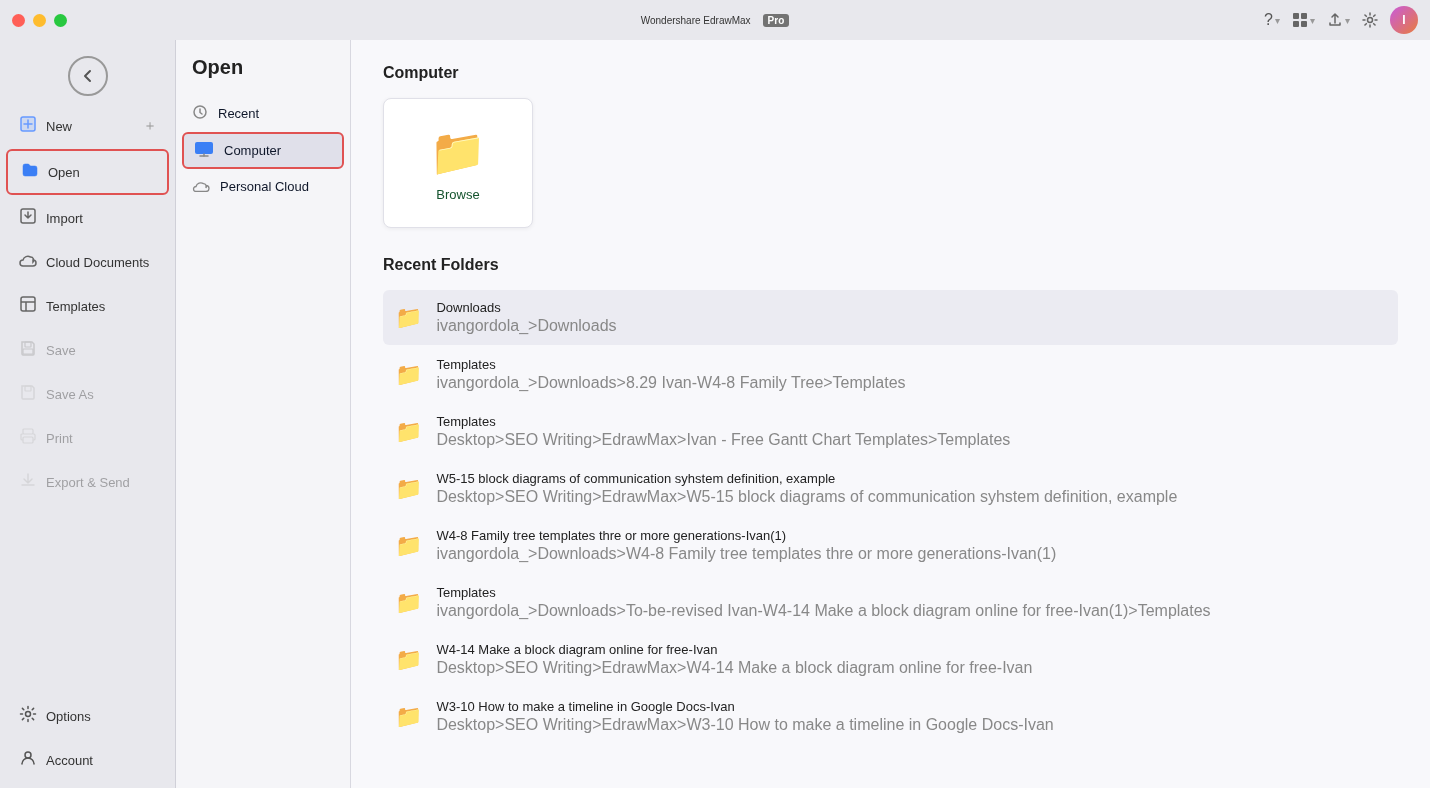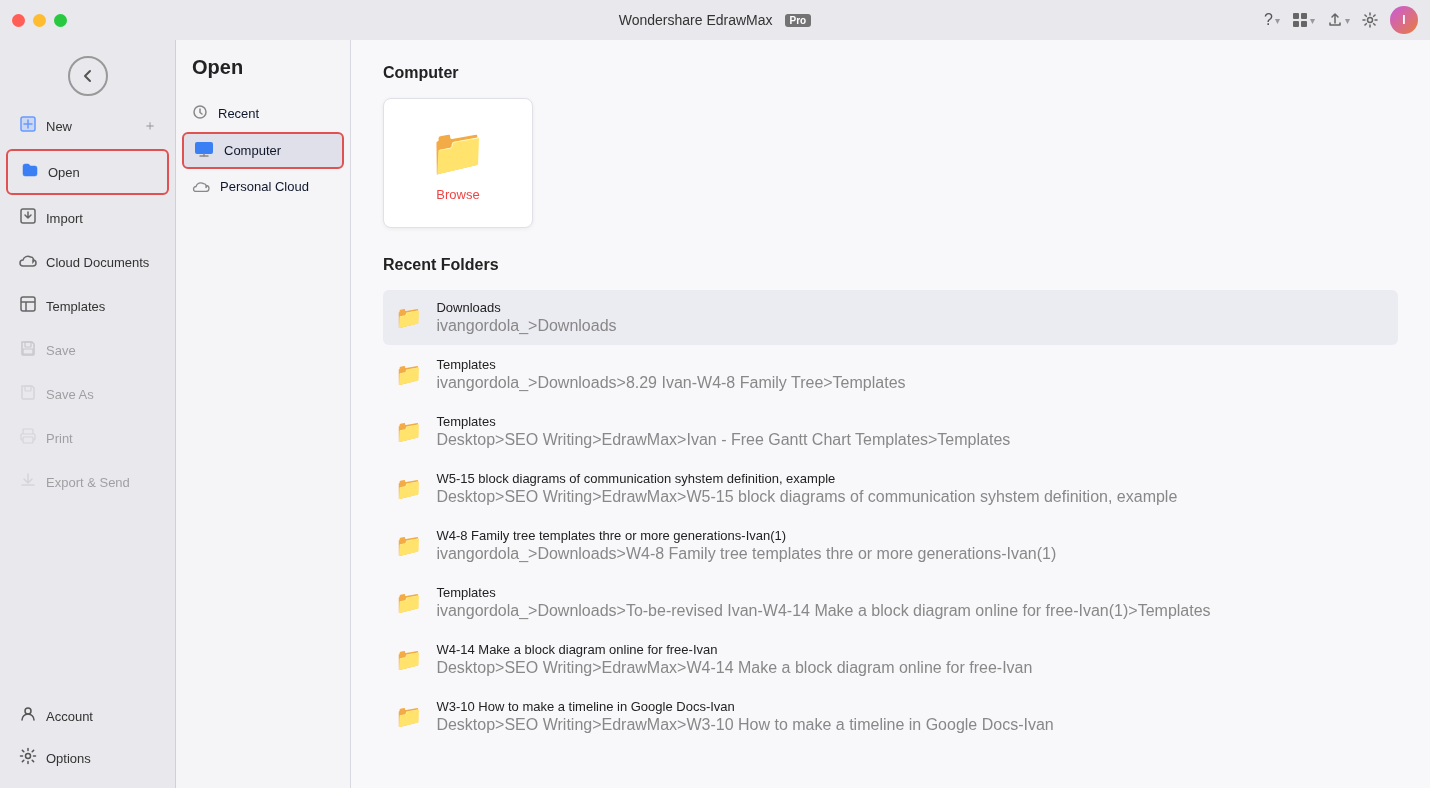--- a/index.html
+++ b/index.html
@@ -241,21 +241,21 @@
 </head>
 <body>
 
 <div class="titlebar">
   <div class="titlebar-traffic">
     <div class="traffic-btn traffic-close"></div>
     <div class="traffic-btn traffic-minimize"></div>
     <div class="traffic-btn traffic-maximize"></div>
   </div>
   <div style="display:flex;align-items:center;gap:6px;">
-    <span style="font-size:14px;color:#333;font-weight:500;">Wondershare EdrawMax</span>
+    <span style="font-size:10px;color:#333;font-weight:500;">Wondershare EdrawMax</span>
     <span class="titlebar-pro">Pro</span>
   </div>
   <div class="titlebar-actions">
     <div class="titlebar-icon">
       <span>?</span>
       <span style="font-size:10px;color:#999;">▾</span>
     </div>
     <div class="titlebar-icon">
       <svg width="16" height="16" viewBox="0 0 16 16" fill="none">
         <rect x="1" y="1" width="6" height="6" rx="1" fill="#666"></rect>
@@ -378,38 +378,38 @@
       <span class="sidebar-icon">
         <svg width="18" height="18" viewBox="0 0 18 18" fill="none">
           <path d="M9 3v9M5 8l4 4 4-4M3 14h12" stroke="#bbb" stroke-width="1.5" stroke-linecap="round" stroke-linejoin="round"></path>
         </svg>
       </span>
       <span>Export &amp; Send</span>
     </div>
 
     <div class="sidebar-spacer"></div>
 
+    <div class="sidebar-item">
+      <span class="sidebar-icon">
+        <svg width="18" height="18" viewBox="0 0 18 18" fill="none">
+          <circle cx="9" cy="9" r="2.5" stroke="#555" stroke-width="1.5"></circle>
+          <path d="M9 1.5v2M9 14.5v2M1.5 9h2M14.5 9h2M3.4 3.4l1.4 1.4M13.2 13.2l1.4 1.4M3.4 14.6l1.4-1.4M13.2 4.8l1.4-1.4" stroke="#555" stroke-width="1.5" stroke-linecap="round"></path>
+        </svg>
+      </span>
+      <span>Options</span>
+    </div>
+
     <div class="sidebar-item sidebar-bottom">
       <span class="sidebar-icon">
         <svg width="18" height="18" viewBox="0 0 18 18" fill="none">
           <circle cx="9" cy="6" r="3" stroke="#555" stroke-width="1.5"></circle>
           <path d="M3 15c0-3.314 2.686-6 6-6s6 2.686 6 6" stroke="#555" stroke-width="1.5" stroke-linecap="round"></path>
         </svg>
       </span>
       <span>Account</span>
-    </div>
-
-    <div class="sidebar-item">
-      <span class="sidebar-icon">
-        <svg width="18" height="18" viewBox="0 0 18 18" fill="none">
-          <circle cx="9" cy="9" r="2.5" stroke="#555" stroke-width="1.5"></circle>
-          <path d="M9 1.5v2M9 14.5v2M1.5 9h2M14.5 9h2M3.4 3.4l1.4 1.4M13.2 13.2l1.4 1.4M3.4 14.6l1.4-1.4M13.2 4.8l1.4-1.4" stroke="#555" stroke-width="1.5" stroke-linecap="round"></path>
-        </svg>
-      </span>
-      <span>Options</span>
     </div>
   </div>
 
   <div class="content">
 
     <div class="left-panel">
       <div class="left-panel-title">Open</div>
 
       <div class="left-panel-item">
         <span>
@@ -441,21 +441,21 @@
         <span>Personal Cloud</span>
       </div>
     </div>
 
     <div class="main-area">
 
       <div class="section-title">Computer</div>
 
       <div class="browse-card">
         <span style="font-size:46px;">📁</span>
-        <span style="font-size:13px;color:#ef4444;">Browse</span>
+        <span style="font-size:13px;color:#14532d;">Browse</span>
       </div>
 
       <div class="section-title">Recent Folders</div>
 
       <div class="recent-folders-section">
 
         <div class="folder-row" style="background:#ebebf2;">
           <span style="font-size:22px;">📁</span>
           <div class="folder-info">
             <div class="folder-name">Downloads</div>

